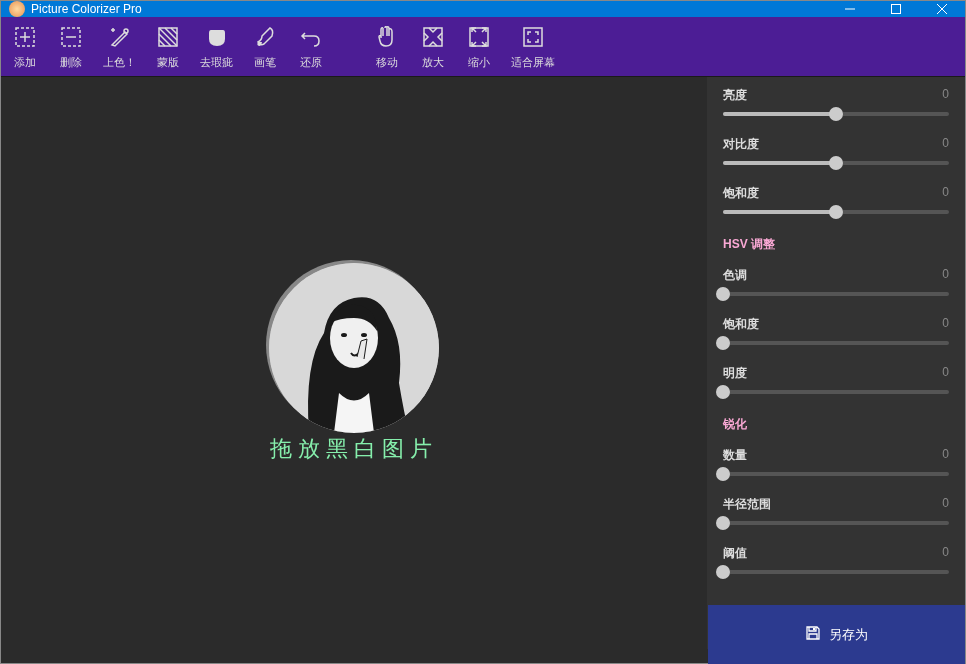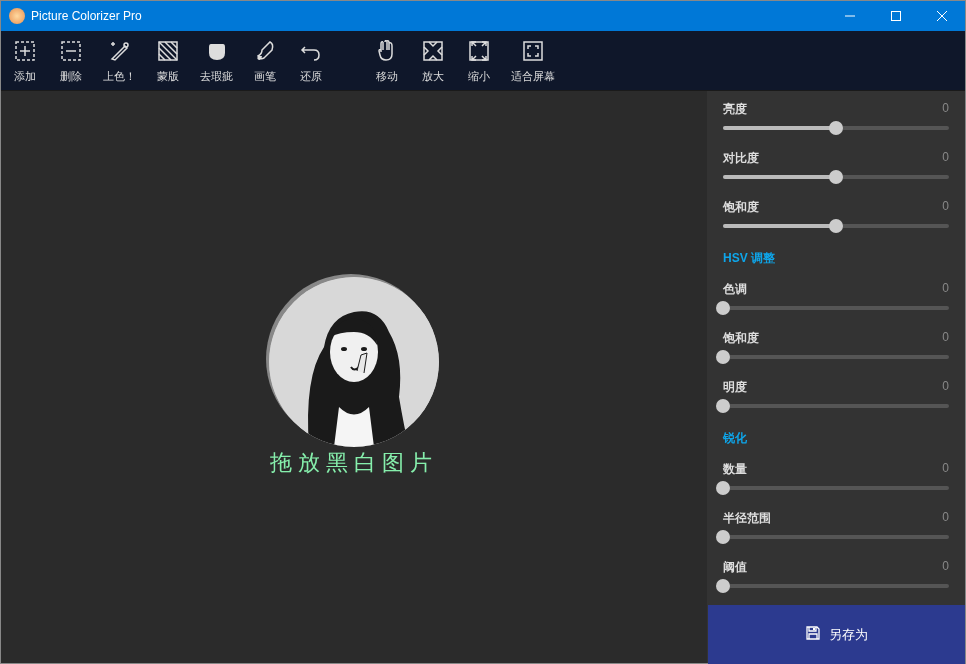--- a/index.html
+++ b/index.html
@@ -1,45 +1,45 @@
 <!DOCTYPE html>
 <html><head>
 <meta charset="utf-8">
 <style>
 * { margin: 0; padding: 0; box-sizing: border-box; font-family: "Microsoft YaHei", "SimHei", sans-serif; }
 body { width: 966px; height: 664px; background: #2b2b2b; overflow: hidden; border: 1px solid #888; }
 
-.titlebar { height: 30px; background: #0078d7; display: flex; align-items: center; color: #fff; font-size: 12px; }
+.titlebar { height: 16px; background: #0078d7; display: flex; align-items: center; color: #fff; font-size: 12px; }
 .titlebar-icon { width: 16px; height: 16px; margin: 0 6px 0 8px; background: radial-gradient(circle, #ffd9a0, #e89050); border-radius: 50%; }
 .titlebar-text { flex: 1; }
 .titlebar-controls { display: flex; }
 .titlebar-btn { width: 46px; height: 30px; display: flex; align-items: center; justify-content: center; }
 .titlebar-btn svg { stroke: #fff; fill: none; stroke-width: 1; }
 
-.toolbar { height: 60px; background: #0f172a; display: flex; align-items: center; padding: 0 10px; border-bottom: 1px solid #1a1a1a; }
+.toolbar { height: 60px; background: #4c1d95; display: flex; align-items: center; padding: 0 10px; border-bottom: 1px solid #1a1a1a; }
 .toolbar-item { display: flex; flex-direction: column; align-items: center; gap: 4px; margin-right: 18px; color: #ddd; font-size: 11px; cursor: pointer; }
 .toolbar-item .icon-wrap { width: 28px; height: 28px; display: flex; align-items: center; justify-content: center; }
 .toolbar-spacer { flex: 1; }
 .toolbar-right { display: flex; }
 .toolbar-right .toolbar-item { margin-right: 0; margin-left: 18px; }
 
 .main-area { display: flex; height: calc(100% - 90px); }
 .canvas-area { flex: 1; background: #2b2b2b; display: flex; flex-direction: column; align-items: center; justify-content: center; position: relative; }
 .placeholder-img { width: 170px; height: 170px; border-radius: 50%; background: #ccc; position: relative; overflow: hidden; box-shadow: -3px -3px 0 #888; }
 .placeholder-text { margin-top: 1px; color: #86efac; font-size: 22px; letter-spacing: 6px; font-family: "KaiTi", "STKaiti", serif; }
 
 .side-panel { width: 258px; background: #333; overflow-y: auto; color: #ccc; font-size: 12px; padding-bottom: 10px; }
 .slider-row { padding: 10px 16px 4px; }
 .slider-header { display: flex; justify-content: space-between; margin-bottom: 8px; font-size: 12px; }
 .slider-label { color: #ddd; font-weight: bold; }
 .slider-value { color: #888; }
 .slider-track { height: 4px; background: #555; border-radius: 2px; position: relative; margin-bottom: 6px; }
 .slider-fill { height: 100%; background: #bbb; border-radius: 2px; position: absolute; left: 0; }
 .slider-thumb { width: 14px; height: 14px; background: #ccc; border-radius: 50%; position: absolute; top: -5px; transform: translateX(-50%); }
-.section-header { padding: 12px 16px 4px; font-size: 12px; color: #0ea5e9; font-weight: bold; }
+.section-header { padding: 12px 16px 4px; font-size: 12px; color: #f9a8d4; font-weight: bold; }
 
 .footer { height: 59px; background: #2c3a8f; display: flex; align-items: center; justify-content: center; color: #fff; font-size: 13px; position: absolute; bottom: 0; right: 1px; width: 257px; }
 .footer-icon { margin-right: 8px; }
 
 .side-panel::-webkit-scrollbar { width: 8px; }
 .side-panel::-webkit-scrollbar-track { background: #2b2b2b; }
 .side-panel::-webkit-scrollbar-thumb { background: #555; }
 
 svg.ticon { stroke: #ddd; fill: none; stroke-width: 1.5; }
 </style>

